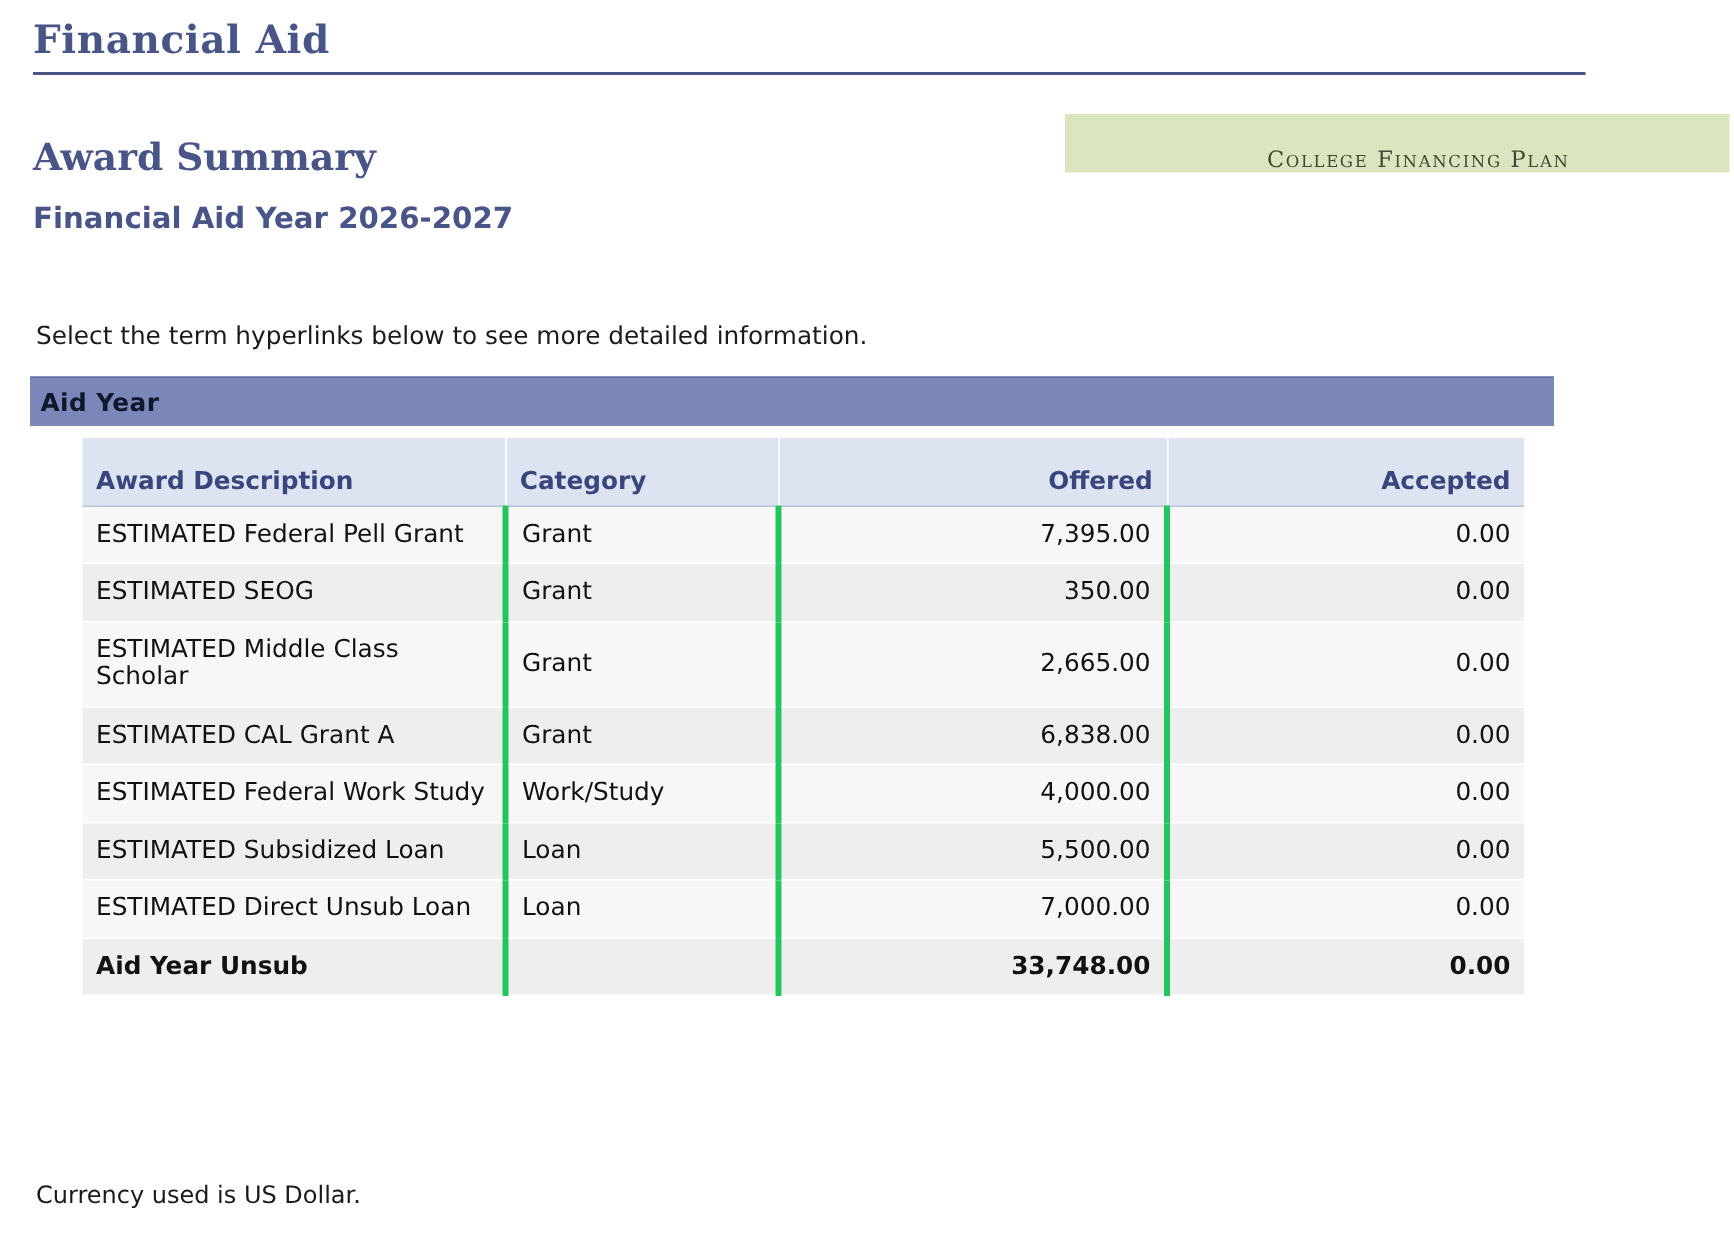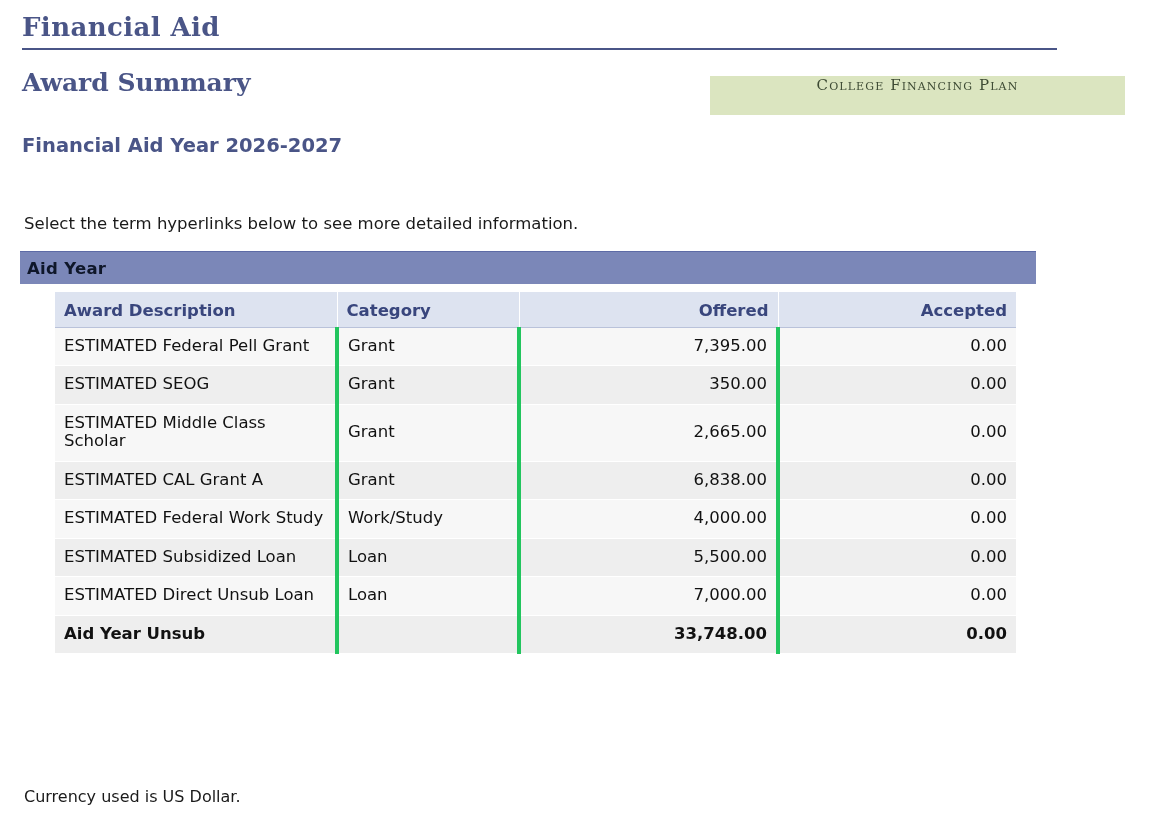--- a/index.html
+++ b/index.html
@@ -36,40 +36,41 @@
     left: 22px;
     top: 48px;
     width: 1035px;
     height: 2px;
     background: #4a5587;
   }
 
   .section-title {
     position: absolute;
     left: 22px;
-    top: 68px;
+    top: 90px;
     font-family: "DejaVu Serif", serif;
     font-weight: bold;
     font-size: 25px;
     color: #4a5587;
   }
 
   
   .cfp-button {
     position: absolute;
     left: 710px;
     top: 76px;
     width: 415px;
     height: 39px;
     background: #dbe5c0;
     border: none;
     display: flex;
-    align-items: flex-start;
+    align-items: flex-end;
     justify-content: center;
     cursor: pointer;
+    padding-left: 28px;
   }
   .cfp-button span {
     font-family: "DejaVu Serif", serif;
     font-size: 15px;
     font-variant: small-caps;
     letter-spacing: 1.1px;
     color: #3d4a33;
   }
 
   .year-title {
@@ -126,21 +127,21 @@
   table.award col.c-desc { width: 282px; }
   table.award col.c-cat { width: 182px; }
   table.award col.c-off { width: 259px; }
   table.award col.c-acc { width: 238px; }
 
   table.award th {
     background: #dde3f0;
     color: #39467d;
     font-weight: bold;
     font-size: 16.5px;
-    padding: 9px 9px 7px 9px;
+    padding: 19px 9px 7px 9px;
     border-right: 1px solid #ffffff;
     border-bottom: 1px solid #b9c2da;
     text-align: left;
     vertical-align: middle;
   }
   table.award th.num { text-align: right; }
   table.award th:last-child { border-right: none; }
 
   table.award td {
     font-size: 16.5px;

